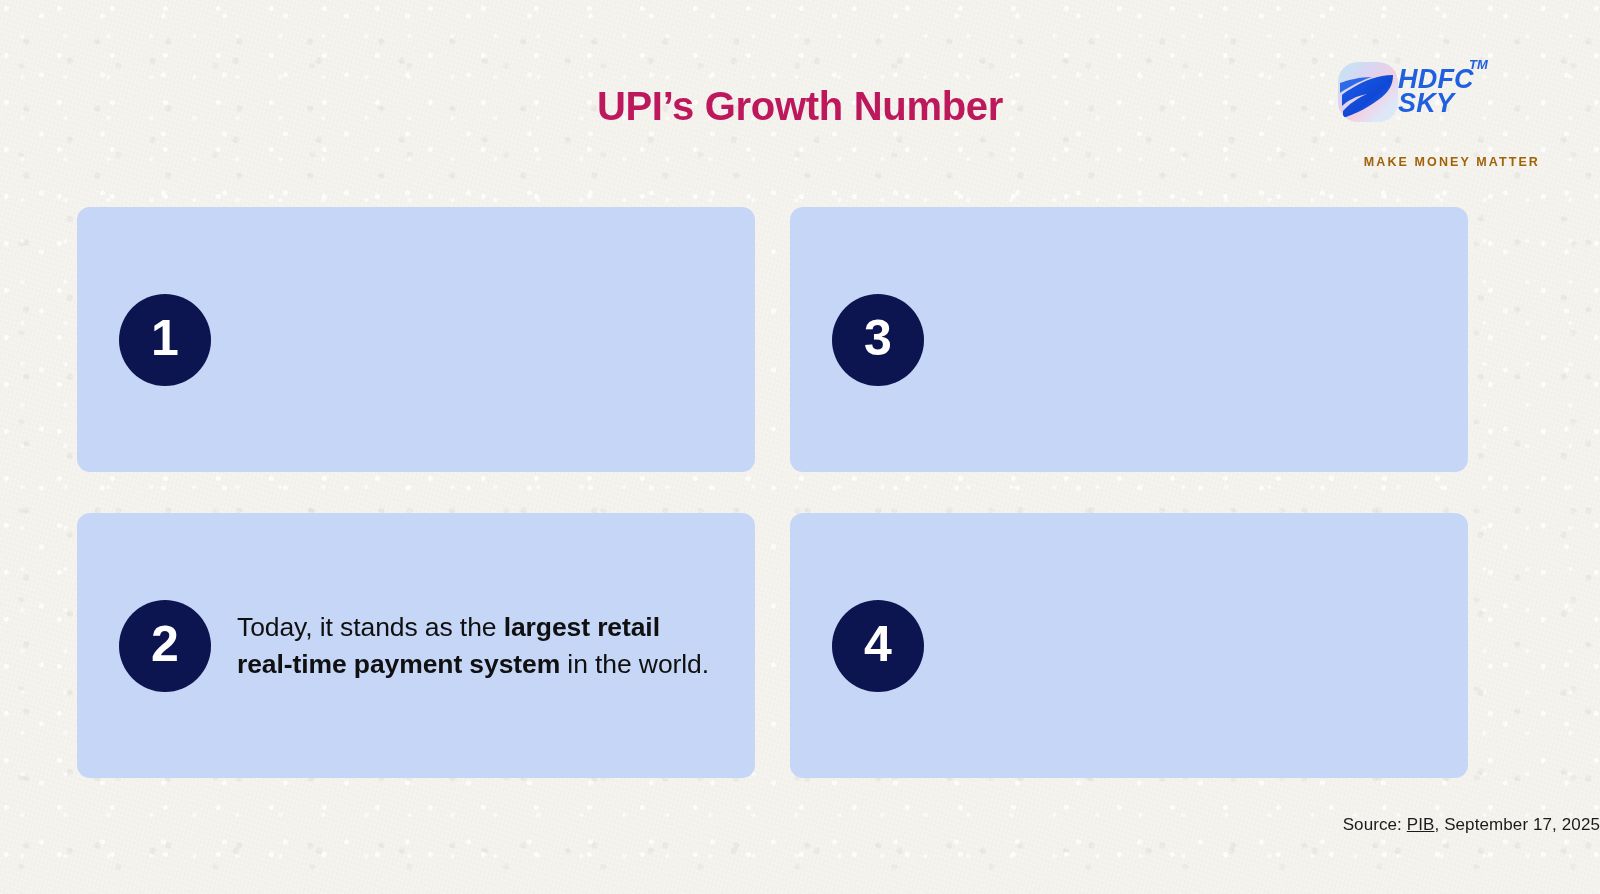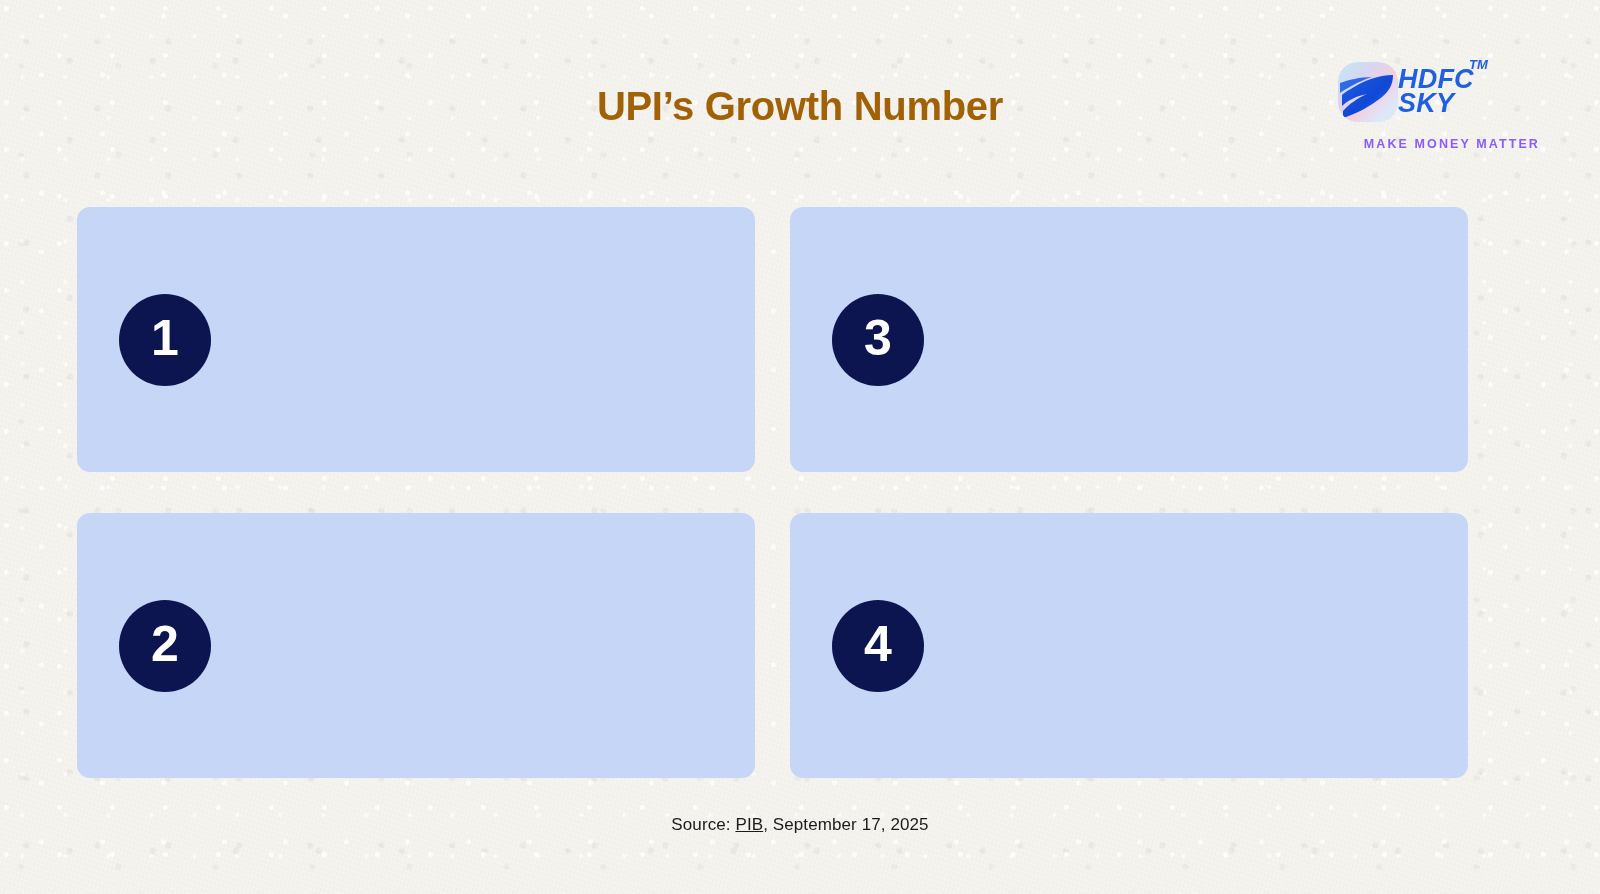--- a/index.html
+++ b/index.html
@@ -52,21 +52,21 @@
   
   #page-title {
     position: absolute;
     left: 0;
     top: 84px;
     width: 1600px;
     text-align: center;
     font-size: 40px;
     font-weight: 700;
     letter-spacing: -0.3px;
-    color: #a16207;
+    color: #be185d;
     font-family: "Liberation Sans", "DejaVu Sans", sans-serif;
   }
 
   
   #brand-logo {
     position: absolute;
     right: 60px;
     top: 56px;
     width: 210px;
     height: 100px;
@@ -103,26 +103,26 @@
   #logo-tm {
     position: absolute;
     top: -9px;
     right: -14px;
     font-size: 13px;
     font-weight: 700;
     letter-spacing: 0;
     color: #1f5fe0;
   }
   #logo-tagline {
-    margin-top: 9px;
+    margin-top: 27px;
     text-align: right;
     font-size: 12.5px;
     font-weight: 700;
     letter-spacing: 2.1px;
-    color: #8b5cf6;
+    color: #a16207;
   }
 
   
   #cards-grid {
     position: absolute;
     left: 77px;
     top: 207px;
     width: 1446px;
     height: 576px;
     display: grid;
@@ -168,21 +168,21 @@
     font-family: "Liberation Sans", "DejaVu Sans", sans-serif;
   }
   .card-text b { font-weight: 700; }
 
   
   #source-note {
     position: absolute;
     left: 0;
     top: 815px;
     width: 1600px;
-    text-align: center;
+    text-align: right;
     font-size: 17px;
     color: #1b1b1b;
     letter-spacing: 0.1px;
   }
   #source-note .src-link { text-decoration: underline; }
 </style>
 </head>
 <body>
 
 <div id="paper-texture"></div>
@@ -220,20 +220,21 @@
     <div class="fact-card">
       <div class="card-badge">1</div>
     </div>
 
     <div class="fact-card">
       <div class="card-badge">3</div>
     </div>
 
     <div class="fact-card">
       <div class="card-badge">2</div>
+      <div class="card-text">Today, it stands as the <b>largest retail real-time payment system</b> in the world.</div>
     </div>
 
     <div class="fact-card">
       <div class="card-badge">4</div>
     </div>
 
   </div>
 
   <div id="source-note">
     <span>Source: </span><span class="src-link">PIB</span><span>, September 17, 2025</span>

